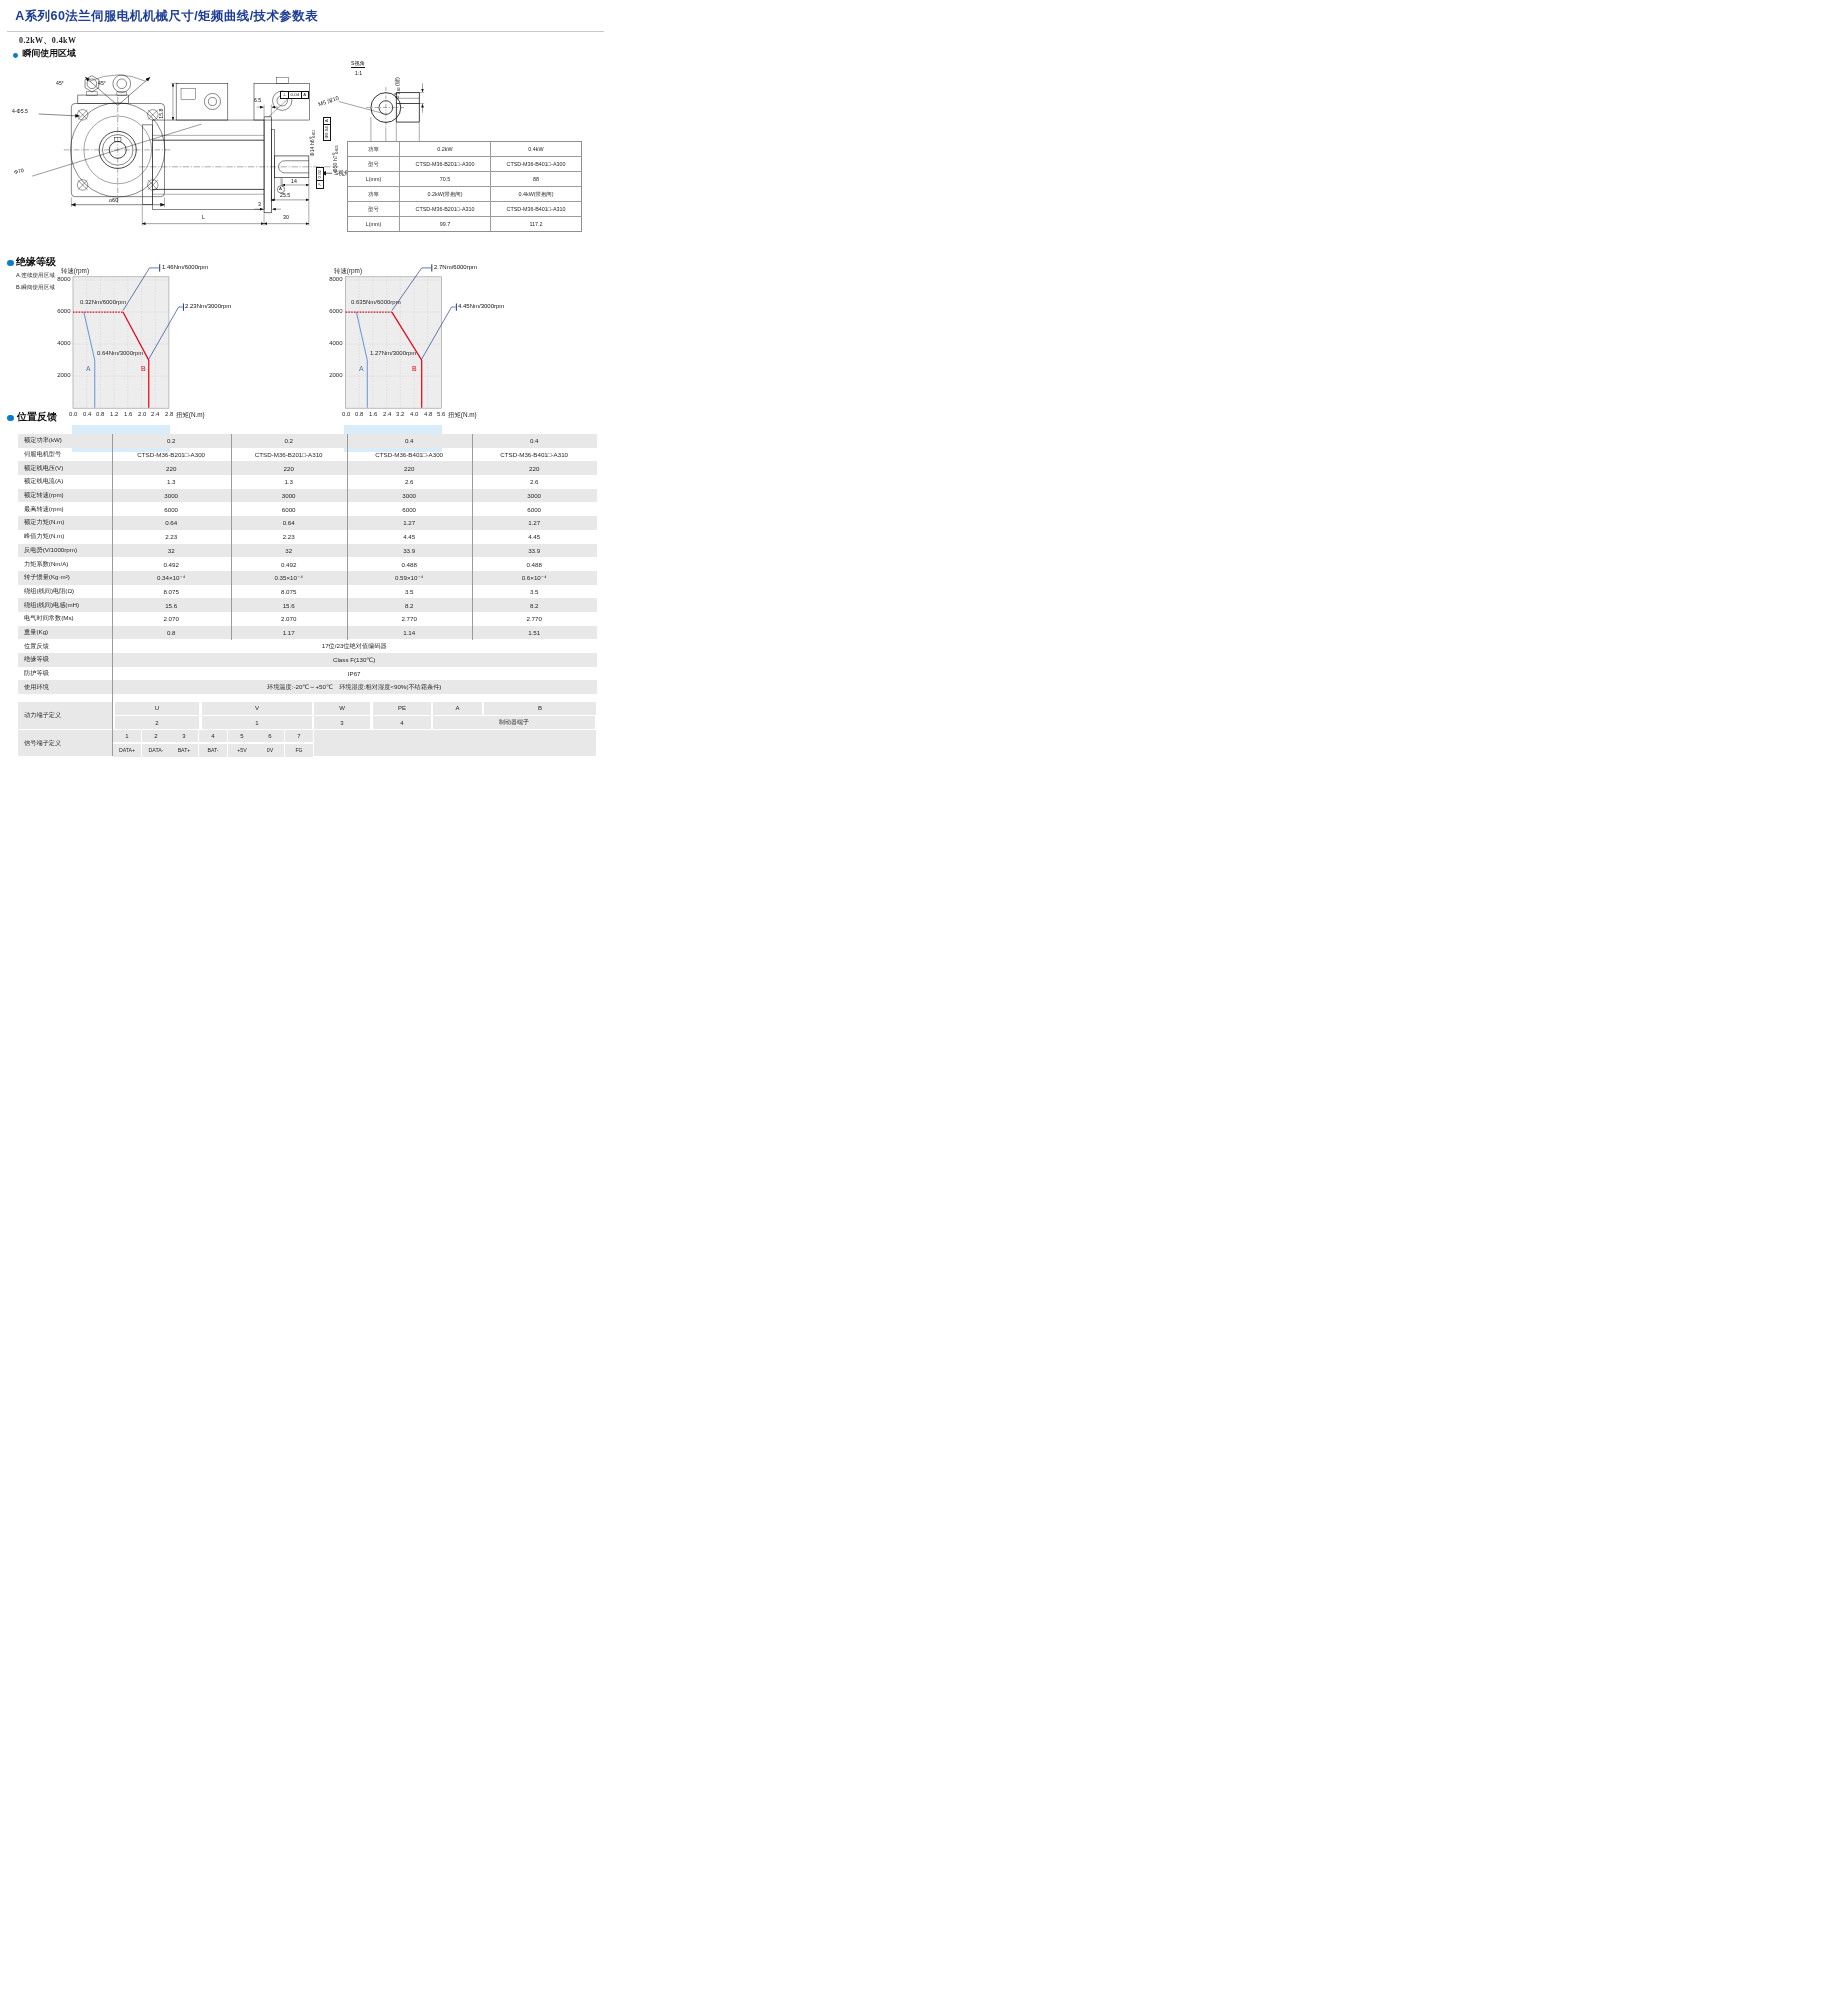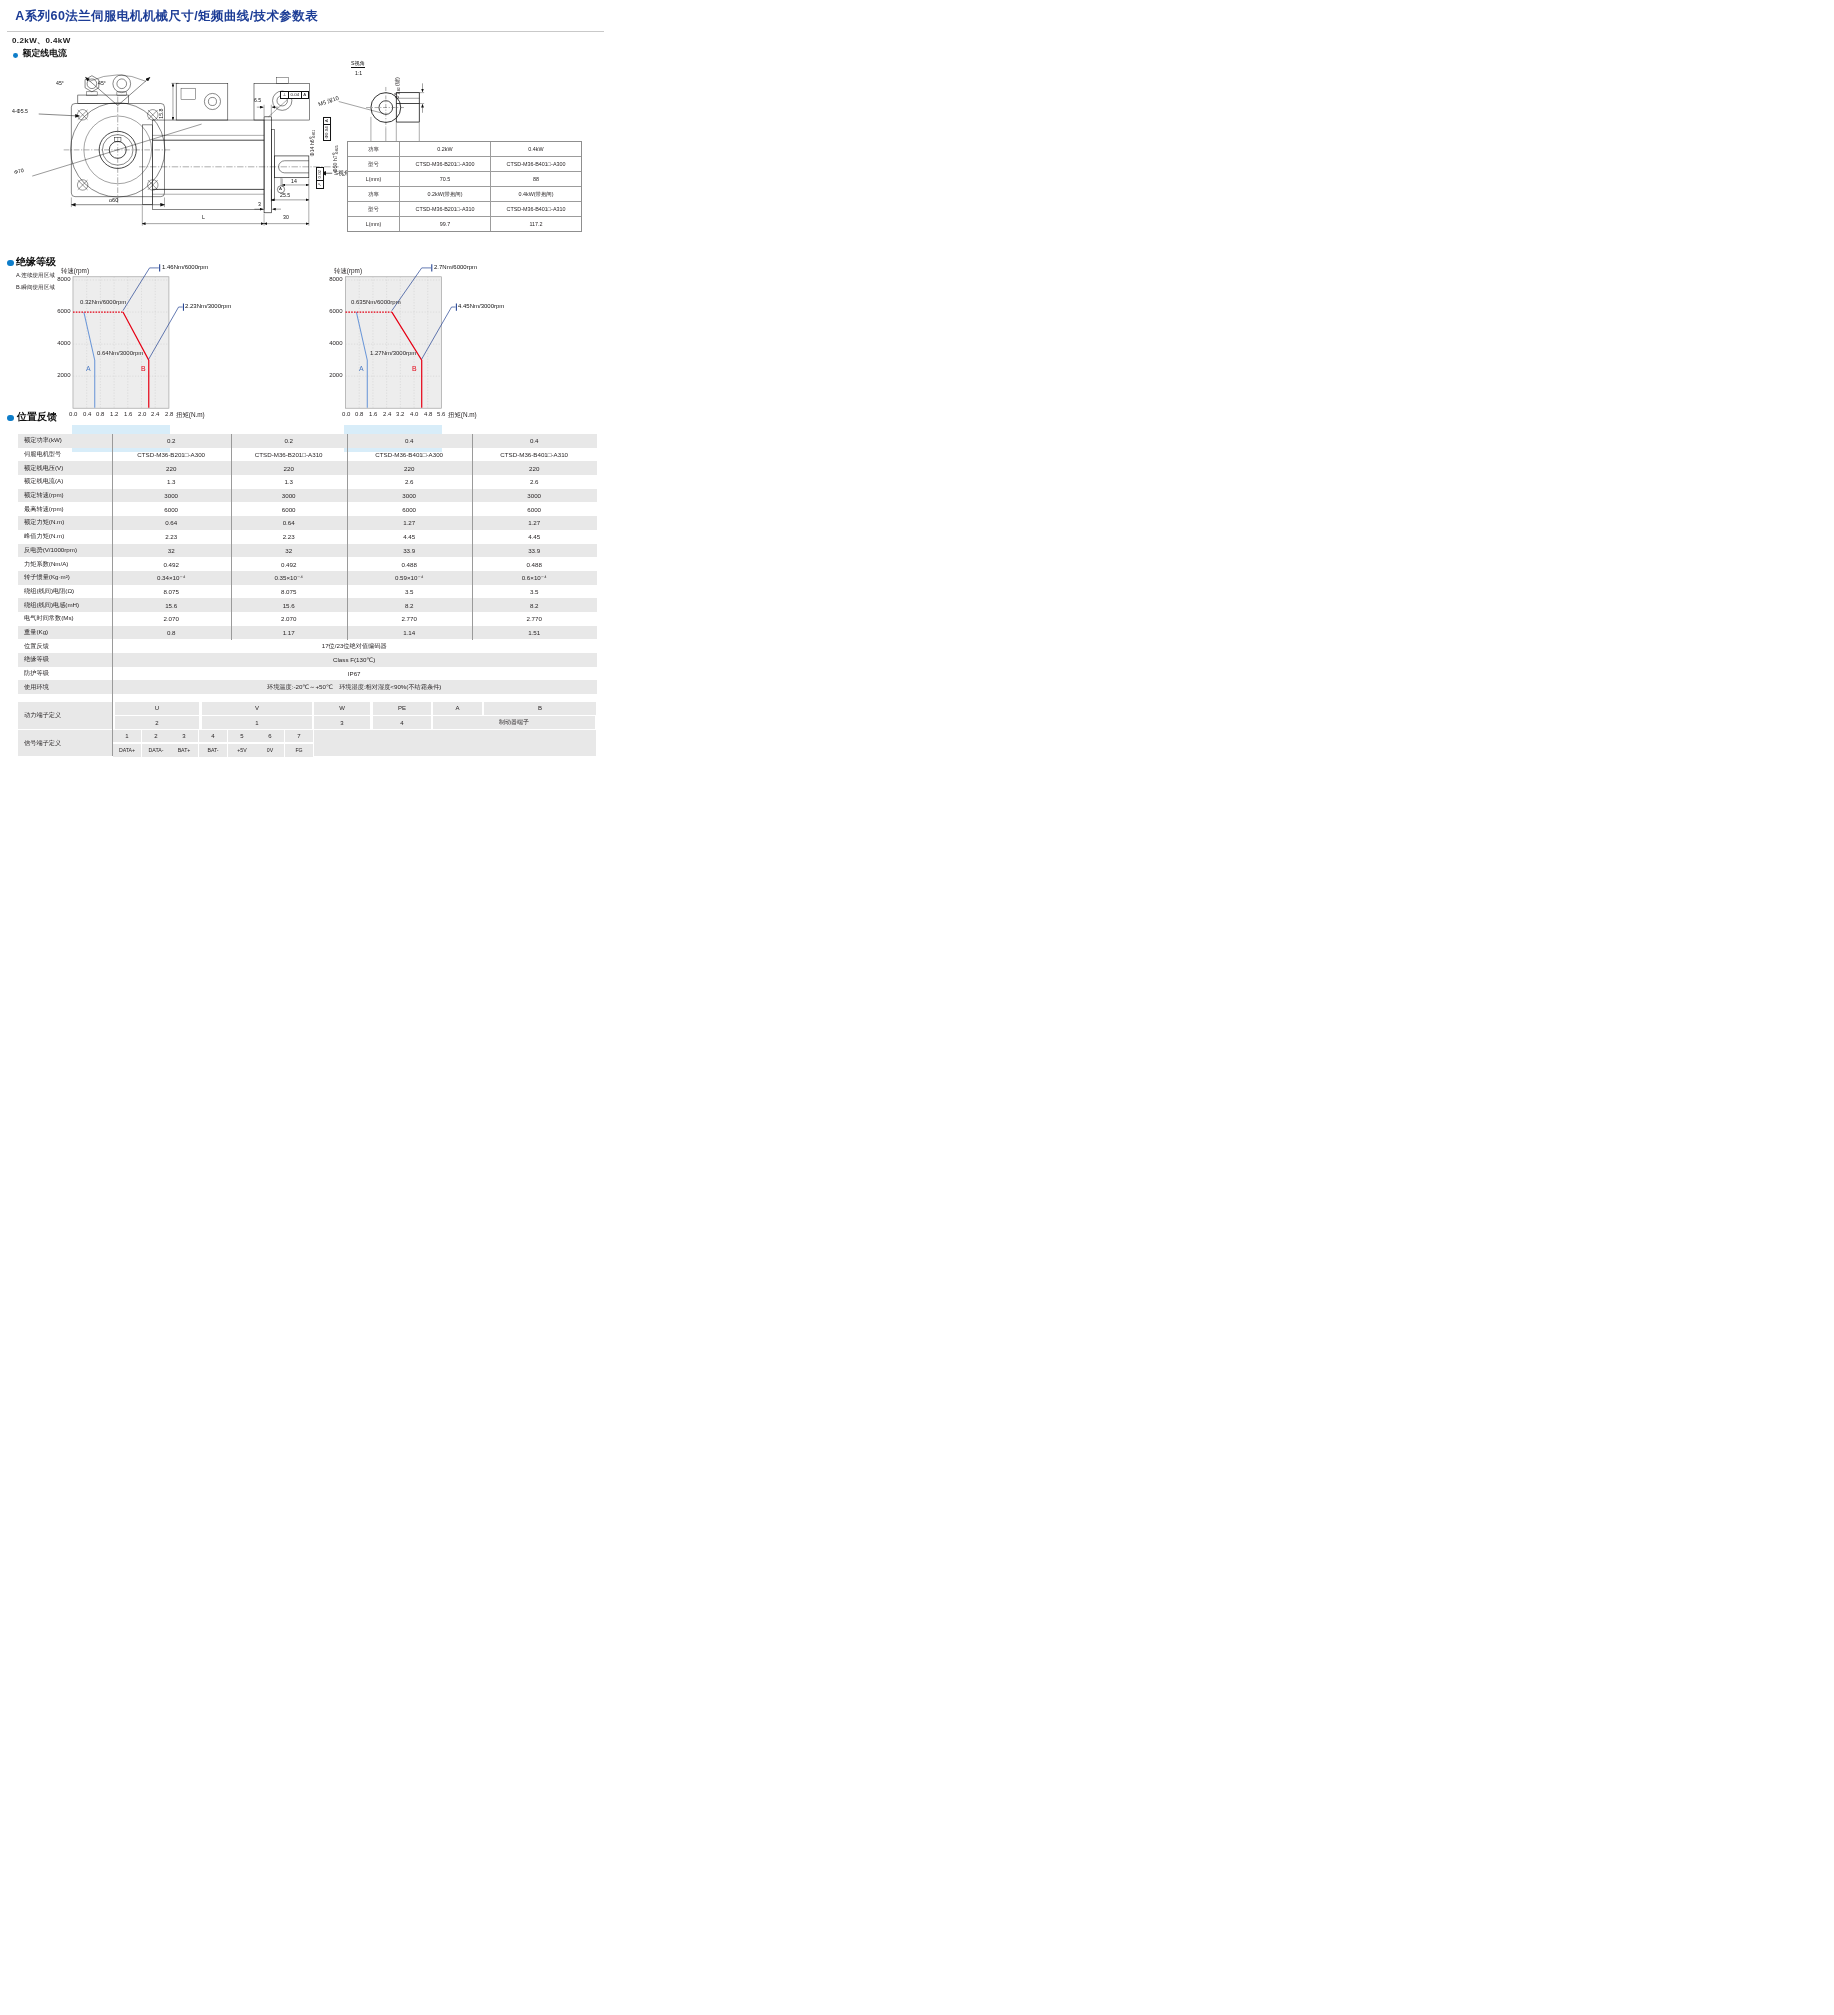--- a/index.html
+++ b/index.html
@@ -42,24 +42,24 @@
   .vsep{position:absolute;width:0.6px;background:#9a9a9a;}
   .tcell{position:absolute;background:#e8e8e8;display:flex;align-items:center;justify-content:center;font-size:6px;}
 </style>
 </head>
 <body>
 
 <div id="page">
 
   <div class="lbl ttl" style="left:15.3px;top:10px;">A系列60法兰伺服电机机械尺寸/矩频曲线/技术参数表</div>
   <div class="divider" style="left:7.3px;top:31px;width:597px;"></div>
-  <div class="lbl sub" style="left:12px;top:37px;">0.2kW、0.4kW</div>
+  <div class="lbl sub" style="left:19px;top:37px;font-family:Liberation Serif, serif;">0.2kW、0.4kW</div>
 
   <span class="bullet" style="left:13.3px;top:53px;width:4.8px;height:4.8px;"></span>
-  <div class="lbl sec" style="left:22.6px;top:49px;font-size:8.9px;">额定线电流</div>
+  <div class="lbl sec" style="left:22.6px;top:49px;font-size:8.9px;">瞬间使用区域</div>
 
   <svg class="abs" style="left:0;top:38px;" width="612" height="204" viewBox="0 95 1518 505">
     <defs>
       <marker id="ah" markerWidth="9" markerHeight="7" refX="8" refY="3.5" orient="auto">
         <polygon points="0 0, 9 3.5, 0 7" fill="#111"></polygon>
       </marker>
       <marker id="ahr" markerWidth="9" markerHeight="7" refX="1" refY="3.5" orient="auto">
         <polygon points="9 0, 0 3.5, 9 7" fill="#111"></polygon>
       </marker>
     </defs>

